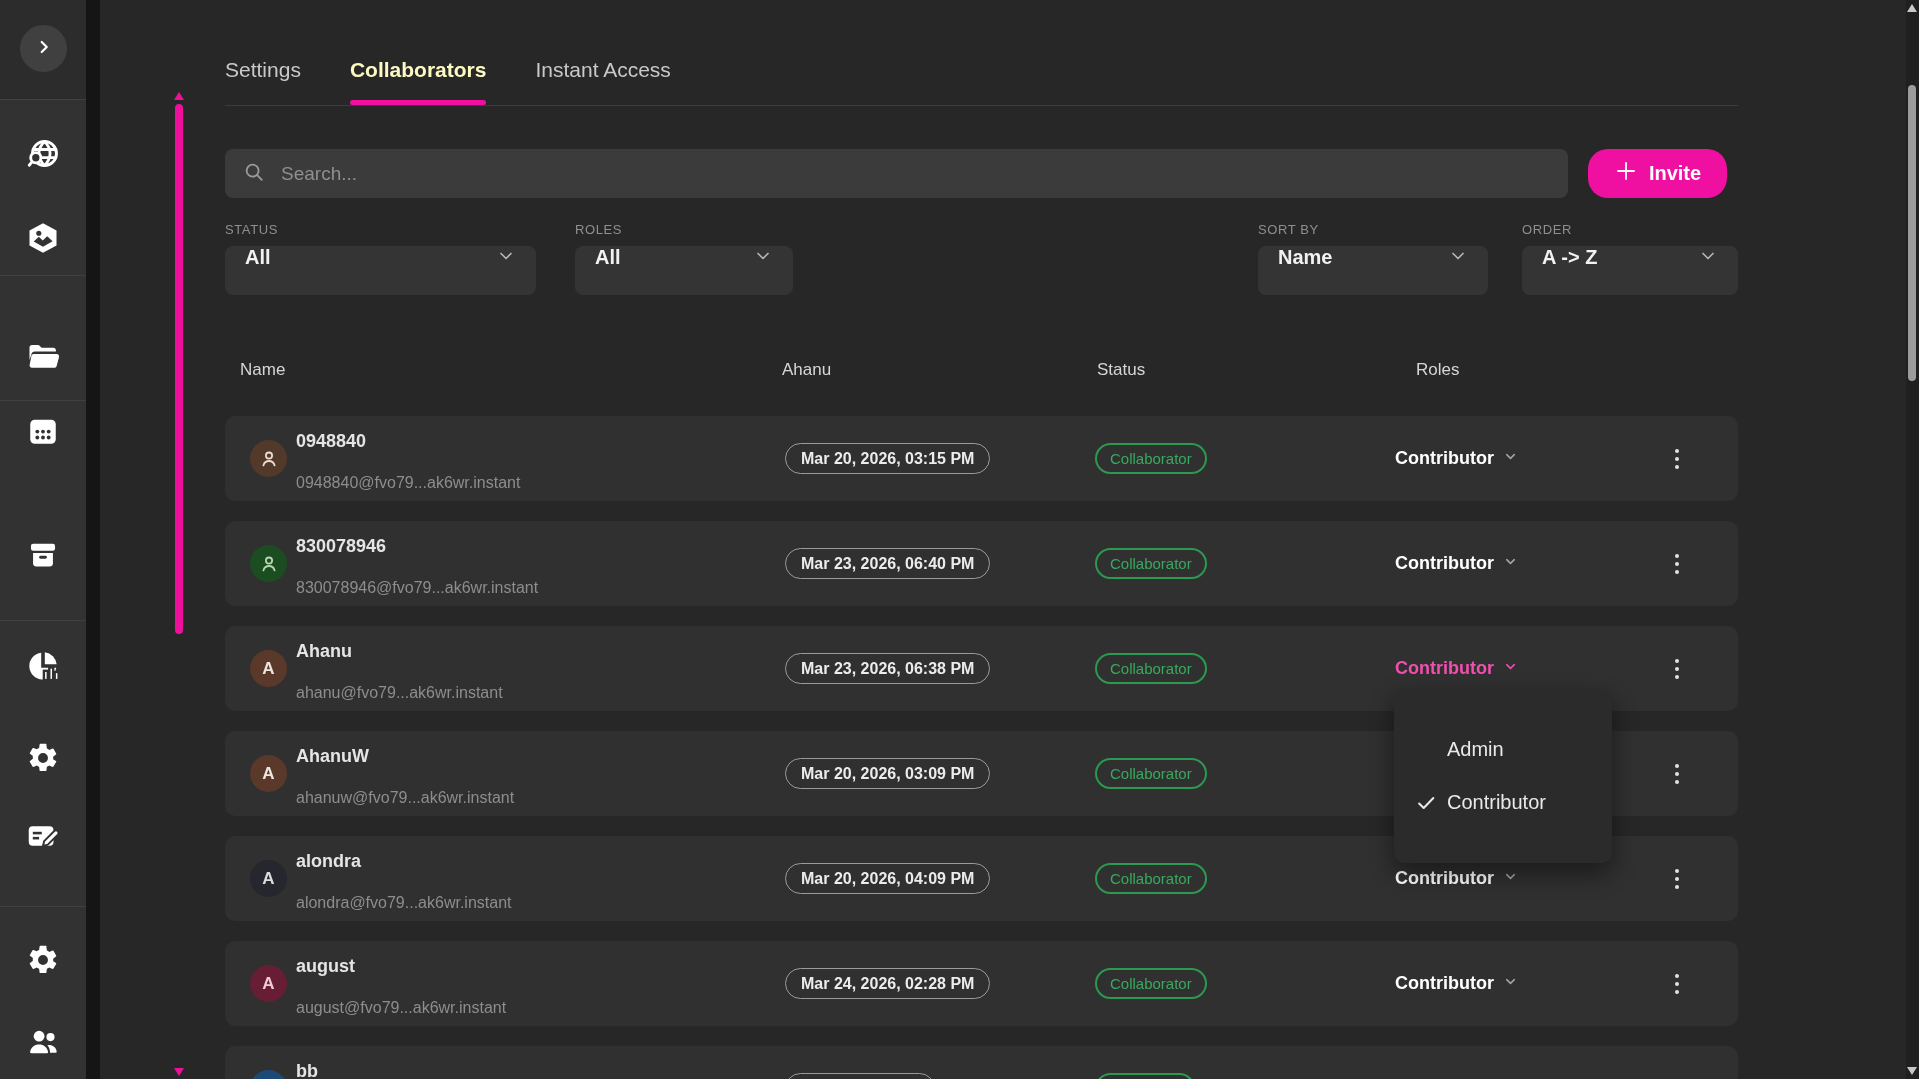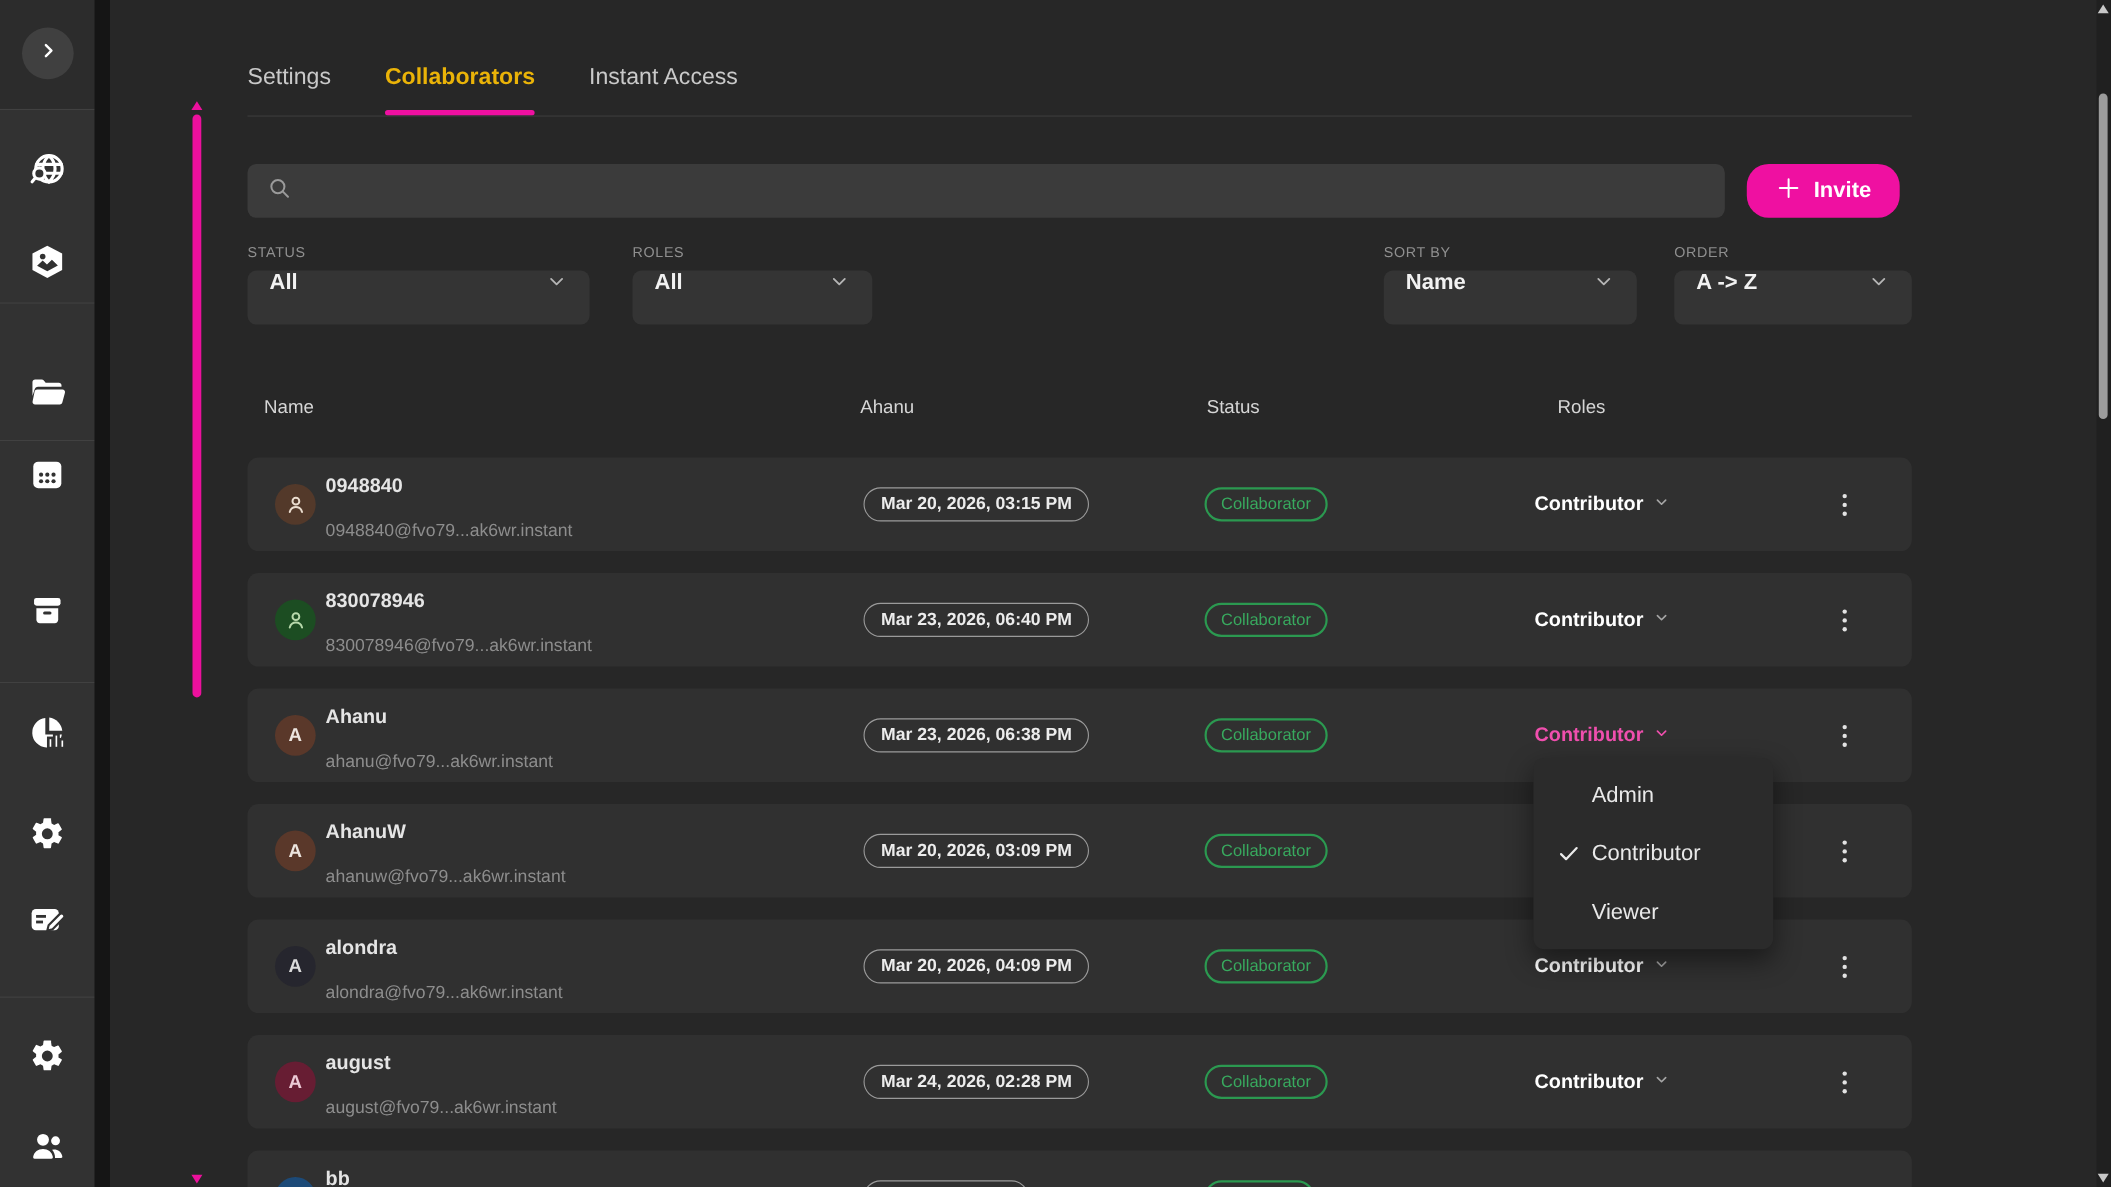--- a/index.html
+++ b/index.html
@@ -27,21 +27,21 @@
   
   .main-scroll{position:absolute;right:0;top:0;width:13px;height:1079px;background:#202020;}
   .ms-up{position:absolute;right:2px;top:4px;width:0;height:0;
     border-left:5px solid transparent;border-right:5px solid transparent;border-bottom:8px solid #c8c8c8;}
   .ms-thumb{position:absolute;right:3px;top:85px;width:8px;height:296px;background:#9c9c9c;border-radius:4px;}
   .ms-down{position:absolute;right:2px;top:1067px;width:0;height:0;
     border-left:5px solid transparent;border-right:5px solid transparent;border-top:8px solid #c8c8c8;}
   
   .tabs{position:absolute;left:225px;top:58px;display:flex;gap:49px;}
   .tab{position:relative;font-size:21px;color:#c9c9c9;padding-bottom:23px;cursor:pointer;}
-  .tab.active{color:#eab308;font-weight:bold;}
+  .tab.active{color:#fef9c3;font-weight:bold;}
   .tab.active::after{content:"";position:absolute;left:0;right:0;bottom:0;height:5px;border-radius:3px;background:#ef10a1;}
   .tabs-rule{position:absolute;left:225px;top:105px;width:1513px;height:1px;background:#3c3c3c;}
   
   .search-box{position:absolute;left:225px;top:149px;width:1343px;height:49px;background:#3b3b3b;
     border-radius:8px;display:flex;align-items:center;padding:0 18px;box-sizing:border-box;}
   .search-box svg{flex:0 0 auto;margin-right:14px;}
   .search-box input{flex:1;background:transparent;border:none;outline:none;color:#dddddd;
     font-size:19px;font-family:"Liberation Sans",sans-serif;}
   .search-box input::placeholder{color:#8f8f8f;}
   .invite-btn{position:absolute;left:1588px;top:149px;width:139px;height:49px;background:#ef10a1;
@@ -217,20 +217,21 @@
 </div>
 <div class="tabs-rule"></div>
 
 <div class="search-box">
   <span>
     <svg width="22" height="22" viewBox="0 0 24 24" fill="none" stroke="#9a9a9a" stroke-width="2" stroke-linecap="round">
         <circle cx="10.5" cy="10.5" r="6.5"></circle>
         <path d="M15.5 15.5L20.5 20.5"></path>
       </svg>
   </span>
+  <input type="text" placeholder="Search..." style="">
 </div>
 <button class="invite-btn">
   <span>
     <svg width="24" height="24" viewBox="0 0 24 24" fill="none" stroke="#ffffff" stroke-width="1.8" stroke-linecap="round">
         <path d="M12 4v16M4 12h16"></path>
       </svg>
   </span>
   <span>Invite</span>
 </button>
 
@@ -422,22 +423,19 @@
     <span>Admin</span>
   </div>
   <div class="menu-item">
     <span class="check">
       <svg width="22" height="22" viewBox="0 0 24 24" fill="none" stroke="currentColor" stroke-width="2.2" stroke-linecap="round" stroke-linejoin="round">
           <path d="M4.5 12.5l5 5L20 6.5"></path>
         </svg>
     </span>
     <span>Contributor</span>
   </div>
-  <div class="menu-item">
-    <span>Viewer</span>
-  </div>
 </div>
 
 <div class="main-scroll">
   <div class="ms-up"></div>
   <div class="ms-thumb"></div>
   <div class="ms-down"></div>
 </div>
 
 </body></html>

